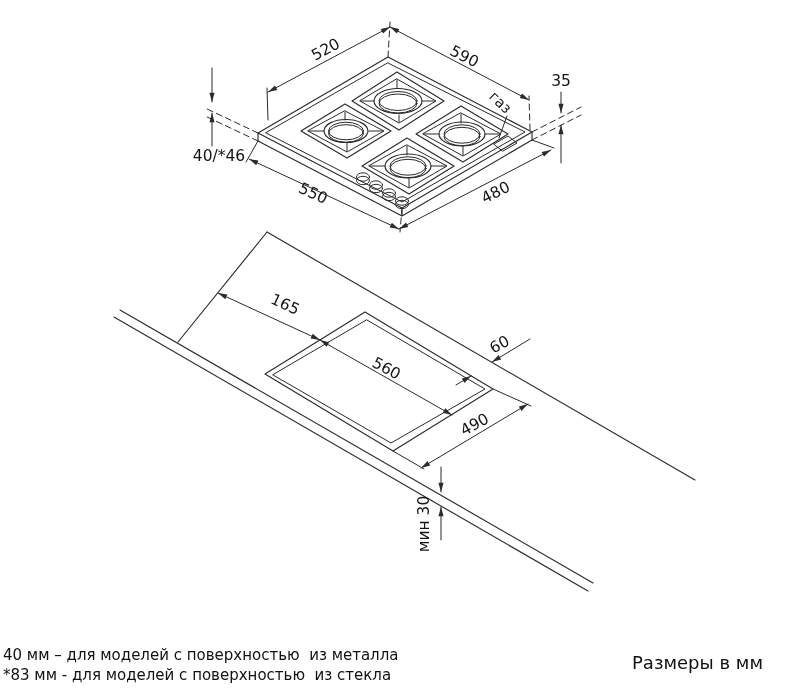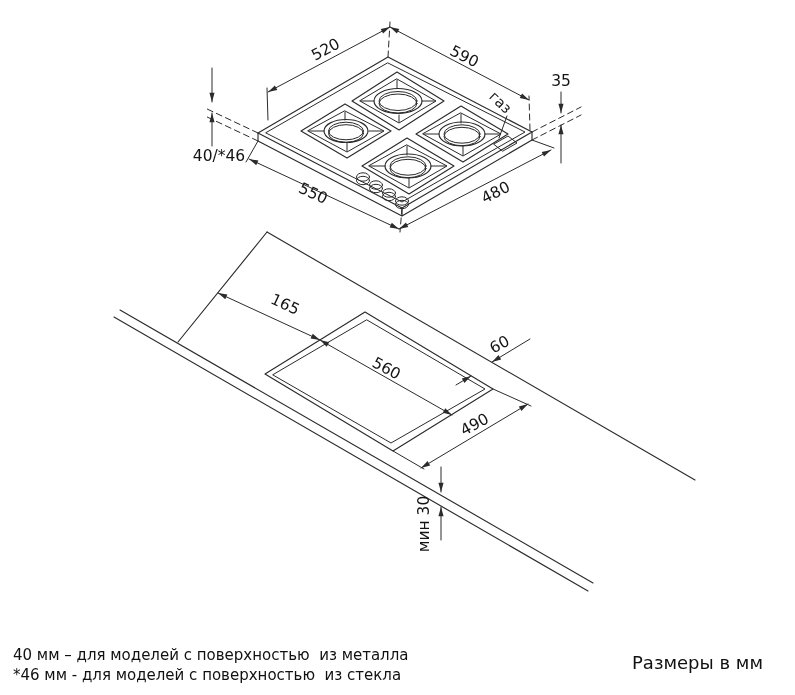--- a/index.html
+++ b/index.html
@@ -3,21 +3,21 @@
 <meta charset="utf-8">
 <style>
   html,body{margin:0;padding:0;background:#ffffff;}
   body{width:795px;height:695px;position:relative;font-family:"DejaVu Sans",sans-serif;overflow:hidden;}
   svg{position:absolute;left:0;top:0;}
   .ink{stroke:#2b2b2b;fill:none;stroke-width:1.15;stroke-linejoin:round;stroke-linecap:round;}
   .thin{stroke-width:1;}
   .dash{stroke-dasharray:6 4;}
   .dimtxt{font-family:"DejaVu Sans",sans-serif;font-size:15.5px;fill:#141414;stroke:none;}
   .gastxt{font-size:14.5px;}
-  .note{position:absolute;left:13px;color:#111;font-size:15px;line-height:20px;white-space:pre;}
+  .note{position:absolute;left:3px;color:#111;font-size:15px;line-height:20px;white-space:pre;}
   .caption{position:absolute;left:632px;top:652px;color:#111;font-size:18px;}
 </style>
 </head>
 <body>
 
 <svg width="795" height="695" viewBox="0 0 795 695">
   <defs>
     <marker id="arr" viewBox="0 0 12 12" refX="11" refY="6" markerWidth="11" markerHeight="11" orient="auto-start-reverse" markerUnits="userSpaceOnUse">
       <path d="M1,3.2 L11,6 L1,8.8 Z" fill="#2b2b2b"></path>
     </marker>
@@ -142,14 +142,14 @@
 
     <text class="dimtxt" x="283" y="309" text-anchor="middle" transform="rotate(25 283 309)">165</text>
     <text class="dimtxt" x="384" y="373" text-anchor="middle" transform="rotate(28 384 373)">560</text>
     <text class="dimtxt" x="502" y="349" text-anchor="middle" transform="rotate(-28 502 349)">60</text>
     <text class="dimtxt" x="477" y="429" text-anchor="middle" transform="rotate(-28 477 429)">490</text>
     <text class="dimtxt" x="429" y="524" text-anchor="middle" transform="rotate(-90 429 524)">мин 30</text>
   </g>
 </svg>
 
 <div class="note" style="top:645px;">40 мм – для моделей с поверхностью  из металла</div>
-<div class="note" style="top:665px;">*46 мм - для моделей с поверхностью  из стекла</div>
+<div class="note" style="top:665px;">*83 мм - для моделей с поверхностью  из стекла</div>
 <div class="caption">Размеры в мм</div>
 
 </body></html>

